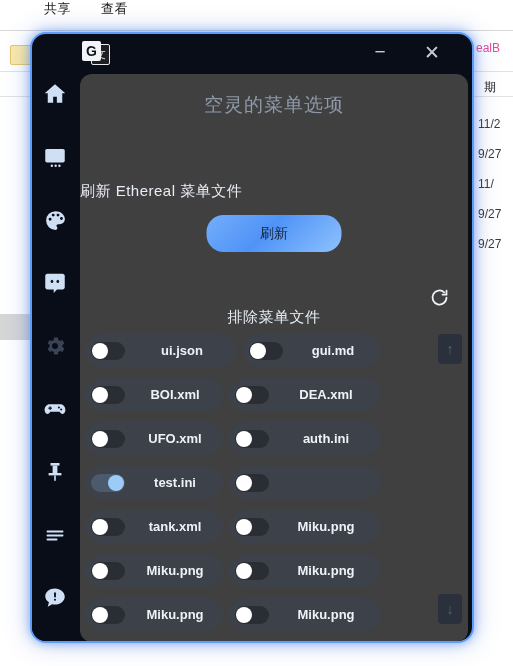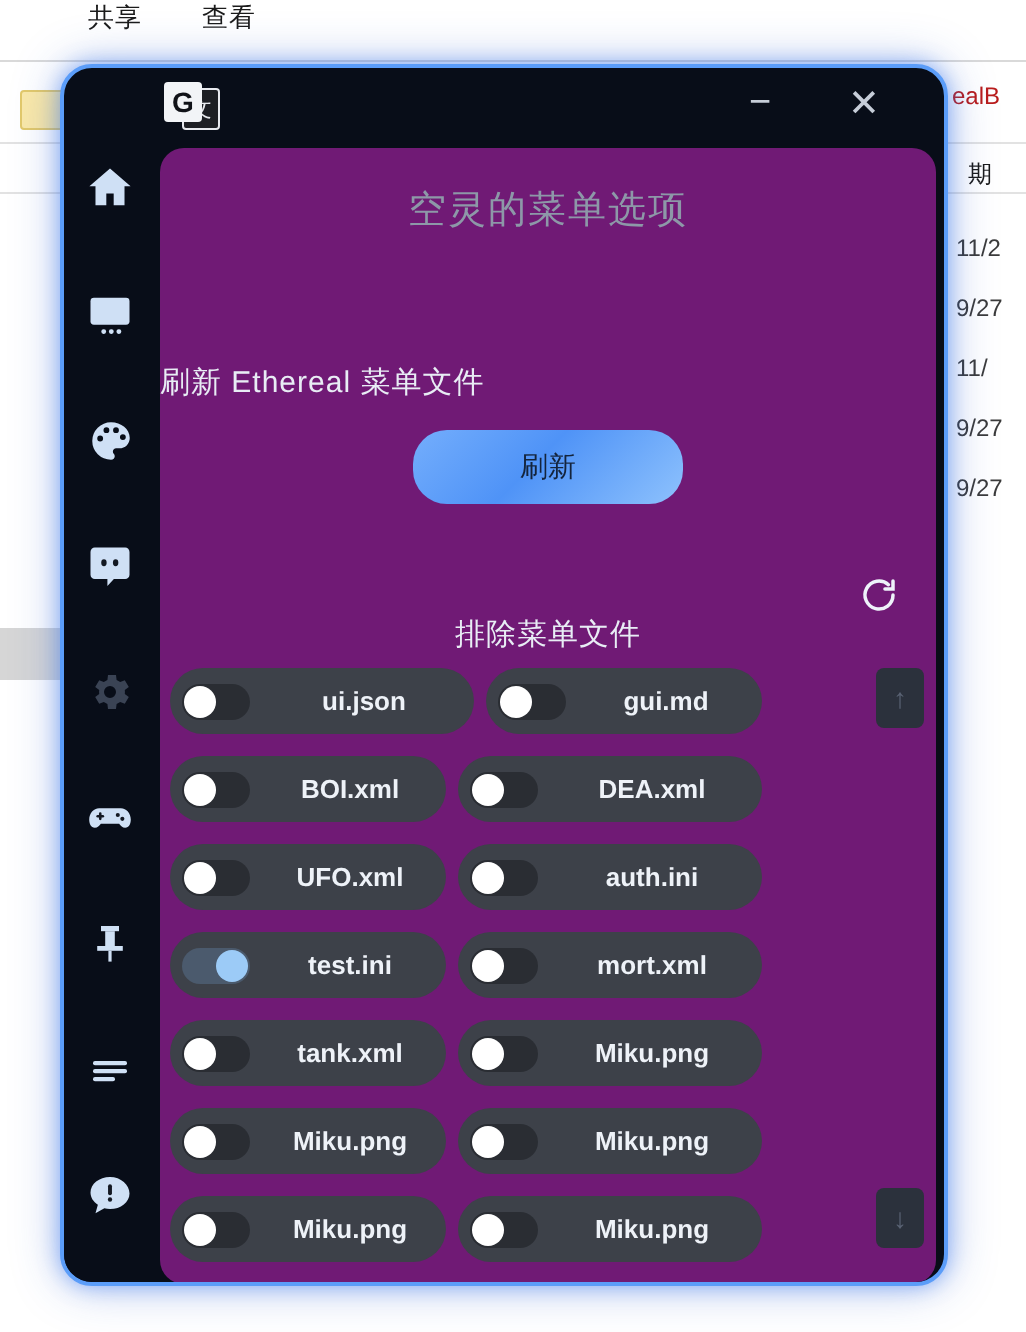--- a/index.html
+++ b/index.html
@@ -70,21 +70,21 @@
     width: 513px;
     height: 24px;
     border-bottom: 1px solid #e2e2e2;
     border-top: 1px solid #e2e2e2;
   }
   .col-name {
     position: absolute;
     top: 10px;
     left: 476px;
     font-size: 12px;
-    color: #b91c1c;
+    color: #ec4899;
     white-space: nowrap;
   }
   .col-date {
     position: absolute;
     top: 48px;
     left: 484px;
     font-size: 12px;
     color: #1b1b1b;
     white-space: nowrap;
   }
@@ -202,21 +202,21 @@
   .side-icon.dim { color: #3a4354; }
   .side-icon.dim svg { fill: #3a4354; }
 
   
   .main-panel {
     position: absolute;
     left: 48px;
     top: 40px;
     width: 388px;
     height: 568px;
-    background: #701a75;
+    background: #404040;
     border-radius: 12px;
     box-sizing: border-box;
     overflow: hidden;
   }
 
   .panel-title {
     position: absolute;
     top: 18px;
     width: 100%;
     text-align: center;
@@ -533,21 +533,20 @@
             <div class="toggle-row-item">
               <div class="switch on">
                 <div class="knob"></div>
               </div>
               <span class="toggle-label">test.ini</span>
             </div>
             <div class="toggle-row-item wide">
               <div class="switch">
                 <div class="knob"></div>
               </div>
-              <span class="toggle-label">mort.xml</span>
             </div>
             <div class="toggle-row-item">
               <div class="switch">
                 <div class="knob"></div>
               </div>
               <span class="toggle-label">tank.xml</span>
             </div>
             <div class="toggle-row-item wide">
               <div class="switch">
                 <div class="knob"></div>

